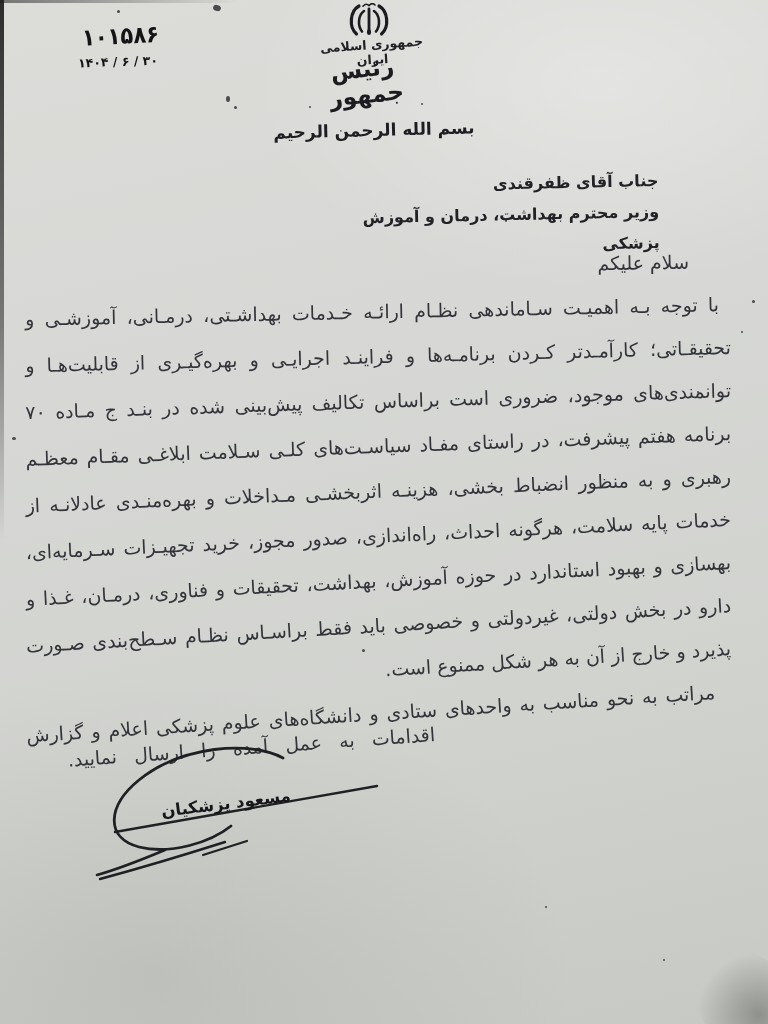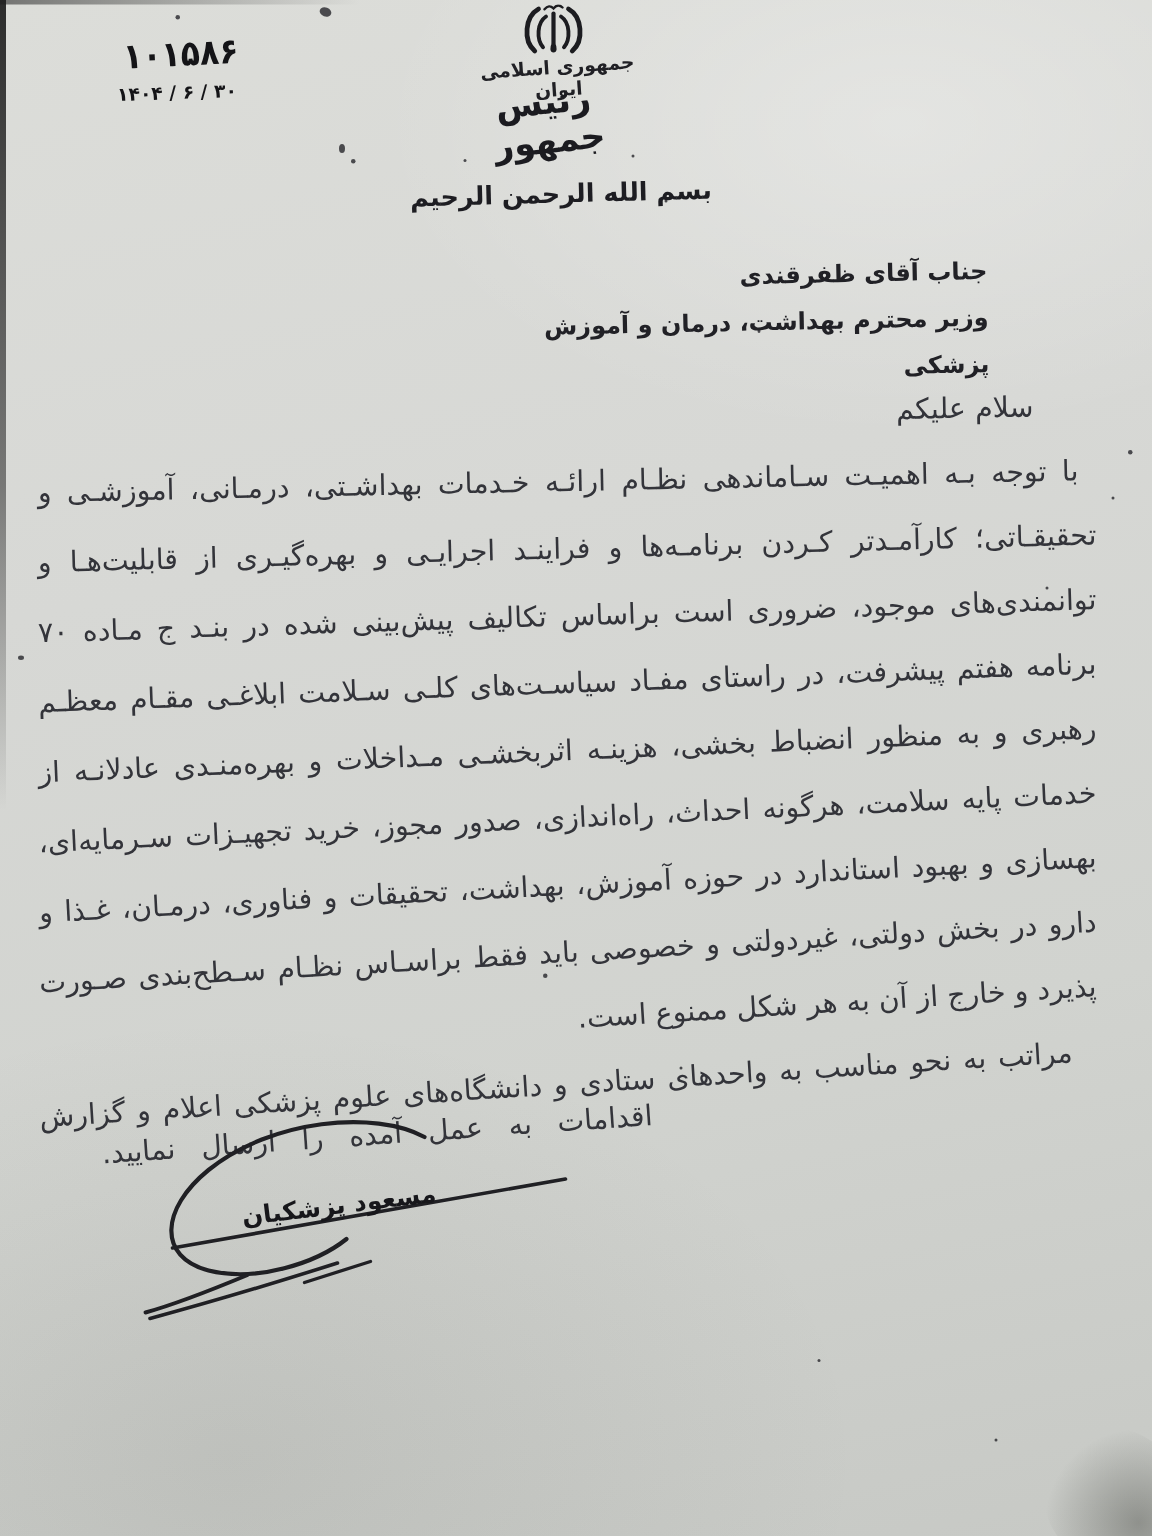--- a/index.html
+++ b/index.html
@@ -61,21 +61,21 @@
   }
 
   .recipient{
     position:absolute;left:330px;top:165px;width:328px;text-align:right;direction:rtl;
     font-size:16px;font-weight:bold;color:#212126;line-height:31px;
     transform:rotate(-1.2deg);transform-origin:100% 0;
   }
 
   
   .body-block{
-    position:absolute;left:25px;top:250px;width:706px;direction:rtl;
+    position:absolute;left:25px;top:240px;width:706px;direction:rtl;
     font-size:19px;color:#33343a;
   }
   .bline{
     height:43px;line-height:43px;white-space:nowrap;
     text-align:justify;text-align-last:justify;
     transform-origin:100% 50%;
   }
   .bline.salam{text-align:right;text-align-last:right;padding-right:42px;transform:rotate(-1deg);}
   .bline.r1 {padding-right:12px;transform:rotate(-1.2deg);}
   .bline.r2 {transform:rotate(-1.5deg);}

